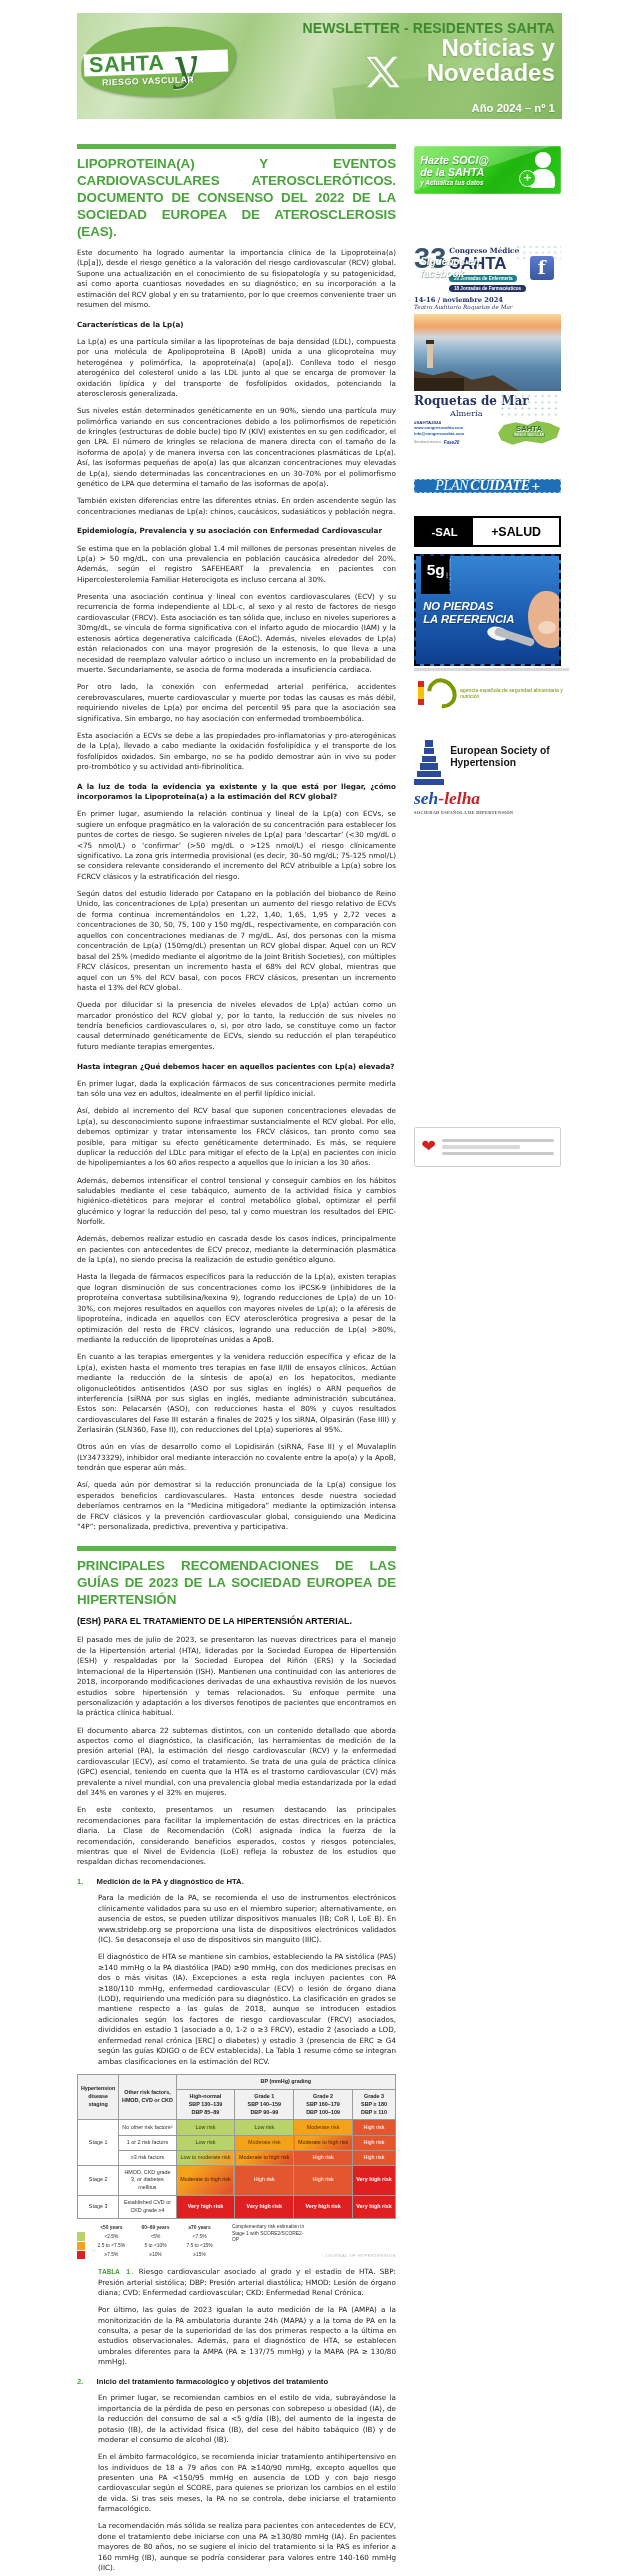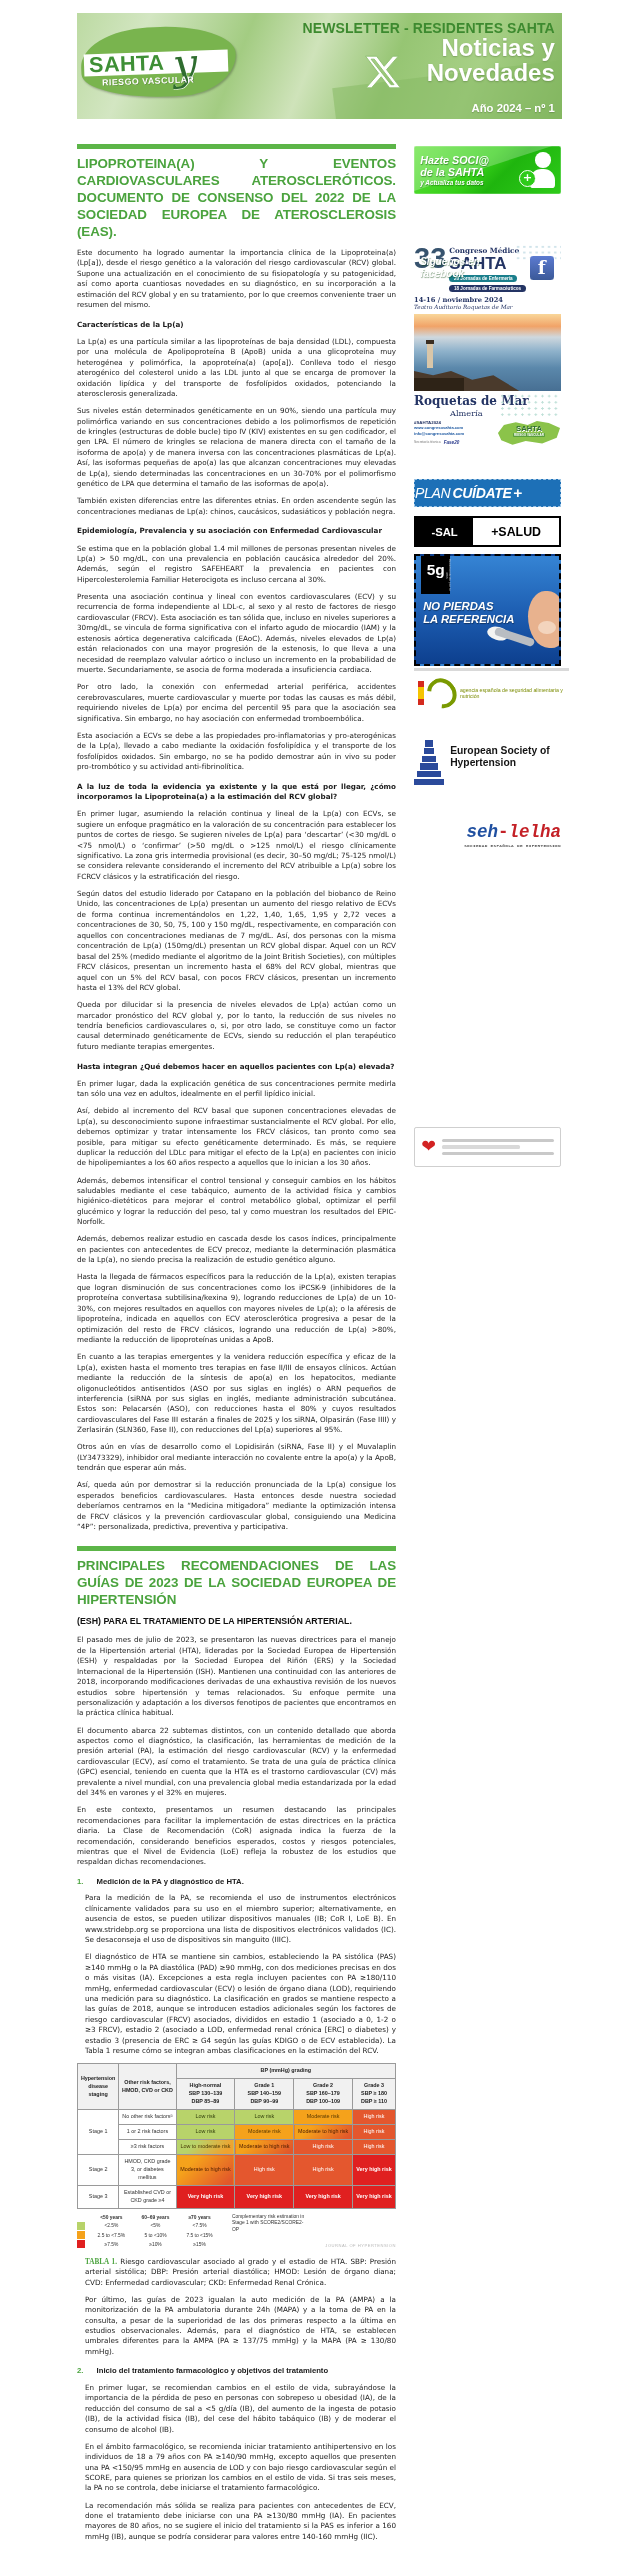--- a/index.html
+++ b/index.html
@@ -38,22 +38,22 @@
   .greenbar{height:4.6px;background:#5cb548;margin:0 0 6.2px;}
   .greenbar.second{margin-top:13.4px;}
   .atitle{font-family:"Liberation Sans",sans-serif;font-size:13.4px;color:#4ba33e;font-weight:800;
     line-height:1.28;margin:5.2px 0 7.2px;text-align:justify;letter-spacing:-0.1px;}
   .asub{font-family:"Liberation Sans",sans-serif;font-size:8.8px;font-weight:800;margin:0 0 7.2px;color:#111;}
   .h3{font-weight:700;margin:9.3px 0 6.7px;text-align:justify;}
   .bp{margin:0 0 6.7px;text-align:justify;}
   .numh{display:flex;margin:8.2px 0 6.2px;font-size:7.7px;}
   .numn{color:#4ba33e;font-weight:800;flex:0 0 19.6px;font-family:"Liberation Sans",sans-serif;}
   .numt{font-weight:700;font-family:"Liberation Sans",sans-serif;}
-  .ind{margin-left:8px;}
-  .cap .caplead{color:#4ba33e;font-weight:800;font-family:Liberation Serif, serif;}
+  .ind{margin-left:21px;}
+  .cap .caplead{color:#4ba33e;font-weight:800;font-family:Liberation Mono, monospace;}
 
   
   .tblwrap{margin:2.1px 0 8.2px;}
   .tblwrap table{border-collapse:collapse;width:100%;font-family:"Liberation Sans",sans-serif;font-size:5.4px;color:#333;}
   .tblwrap th,.tblwrap td{border:0.5px solid #9a9a9a;padding:3.1px 2.1px;text-align:center;vertical-align:middle;}
   .tblwrap thead th{background:#f1f1f1;font-weight:700;color:#222;}
   .tblwrap .gradehead b{display:block;font-size:5.4px;}
   .tblwrap .stagecell{background:#fff;font-weight:400;color:#333;}
   .tblwrap .factor{background:#fff;color:#333;}
   td.low{background:#b8d36a;color:#33400d;}
@@ -124,22 +124,22 @@
     background:radial-gradient(circle 1.8px,#bfe0d8 55%,transparent 60%);background-size:6.7px 6.2px;}
   .map{position:absolute;right:-1px;top:24px;width:66px;height:32px;background:#8bc34a;
     clip-path:polygon(3% 55%,12% 30%,30% 22%,48% 30%,62% 18%,80% 24%,97% 40%,92% 70%,70% 88%,45% 80%,25% 92%,8% 78%);
     box-shadow:1px 1.5px 1.5px rgba(0,0,0,.35);display:flex;align-items:center;justify-content:center;}
   .map .ms{font-family:"Liberation Sans",sans-serif;font-weight:900;color:#2f6d2f;font-size:7.7px;
     text-shadow:0.5px 0.5px 0 #fff;line-height:1;text-align:center;}
   .map .ms small{display:block;font-size:3.1px;color:#fff;text-shadow:none;background:#5a9e3c;padding:0.5px 1px;border-radius:1px;}
   .cgsec{font-family:"Liberation Sans",sans-serif;font-size:3.3px;color:#777;margin-top:3.1px;display:flex;gap:3.1px;align-items:center;}
   .cgsec b{color:#2a3a8c;font-style:italic;font-size:4.6px;}
   
-  .plan{top:333px;height:28px;background:#1d70b7;border:1.5px dashed #9cc4e4;display:flex;align-items:center;justify-content:flex-start;
-    color:#fff;font-family:Liberation Sans, sans-serif;font-weight:800;font-style:italic;font-size:14px;letter-spacing:-0.3px;}
+  .plan{top:333px;height:14px;background:#1d70b7;border:1.5px dashed #9cc4e4;display:flex;align-items:center;justify-content:center;
+    color:#fff;font-family:Liberation Serif, serif;font-weight:800;font-style:italic;font-size:14px;letter-spacing:-0.3px;}
   .plan .lite{font-weight:400;margin-right:2.1px;}
   .plan .plus{font-size:15.5px;margin-left:1.5px;}
   
   .salsalud{top:370px;height:31px;display:flex;border:2.1px solid #000;background:#fff;}
   .salsalud .sal{flex:0 0 40%;background:#000;color:#fff;display:flex;align-items:center;justify-content:center;
     font-family:"Liberation Sans",sans-serif;font-weight:800;font-size:11.3px;}
   .salsalud .salud{flex:1;display:flex;align-items:center;justify-content:center;color:#000;
     font-family:"Liberation Sans",sans-serif;font-weight:800;font-size:12.4px;}
   
   .stamp{top:408px;height:112px;background:linear-gradient(180deg,#3584d4 0%,#1c5cb0 55%,#0d3f8e 100%);
@@ -158,21 +158,21 @@
   .agencias{top:522px;height:38px;background:#fff;border-top:3.1px solid #d9d9d9;display:flex;align-items:center;gap:4.1px;padding:3.1px 4.1px;box-sizing:content-box;}
   .flagmini{width:7.2px;height:24px;background:linear-gradient(180deg,#d42a1e 0%,#d42a1e 25%,#f5c400 25%,#f5c400 75%,#d42a1e 75%);}
   .aecir{width:23px;height:23px;border:4.6px solid #7a9a01;border-left-color:transparent;border-radius:50%;transform:rotate(-40deg);}
   .aetxt{font-family:"Liberation Sans",sans-serif;font-size:5.2px;color:#7a8b00;line-height:1.25;}
   
   .esh{top:582px;display:flex;align-items:center;gap:6.2px;}
   .eshtower{width:33px;height:57px;display:flex;flex-direction:column;align-items:center;justify-content:flex-end;gap:1.5px;}
   .eshtower i{display:block;background:#2b4a9b;height:6.2px;}
   .esh .t{font-family:"Liberation Sans",sans-serif;font-weight:800;font-size:10.3px;line-height:1.12;color:#141414;}
   
-  .sehlelha{top:676px;font-family:Liberation Mono, monospace;font-weight:800;font-size:17.5px;text-align:right;}
+  .sehlelha{top:642px;font-family:Liberation Serif, serif;font-weight:800;font-size:17.5px;}
   .sehlelha .seh{color:#1f4fa0;font-style:italic;}
   .sehlelha .dash{color:#c42127;}
   .sehlelha .lelha{color:#c42127;font-style:italic;}
   .sehlelha .sub{font-size:4.4px;font-weight:700;color:#555;letter-spacing:0.3px;margin-top:1px;}
   
   .plaque{top:981px;height:40px;border:1px solid #cfcfcf;border-radius:2.1px;background:#fff;display:flex;align-items:center;gap:6.2px;padding:4.1px 6.2px;}
   .heart{color:#d22323;font-size:17.5px;line-height:1;}
   .plines{flex:1;}
   .plines i{display:block;height:3.6px;background:#c9c9c9;border-radius:1.5px;margin:3.1px 0;}
   .plines i:nth-child(2){width:70%;background:#d9d9d9;}
@@ -215,21 +215,21 @@
         <p class="h3">Epidemiología, Prevalencia y su asociación con Enfermedad Cardiovascular</p>
         <p class="bp">Se estima que en la población global 1.4 mil millones de personas presentan niveles de Lp(a) &gt; 50 mg/dL, con una prevalencia en población caucásica alrededor del 20%. Además, según el registro SAFEHEART la prevalencia en pacientes con Hipercolesterolemia Familiar Heterocigota es incluso cercana al 30%.</p>
         <p class="bp">Presenta una asociación continua y lineal con eventos cardiovasculares (ECV) y su recurrencia de forma independiente al LDL-c, al sexo y al resto de factores de riesgo cardiovascular (FRCV). Esta asociación es tan sólida que, incluso en niveles superiores a 30mg/dL, se vincula de forma significativa con el infarto agudo de miocardio (IAM) y la estenosis aórtica degenerativa calcificada (EAoC). Además, niveles elevados de Lp(a) están relacionados con una mayor progresión de la estenosis, lo que lleva a una necesidad de reemplazo valvular aórtico o incluso un incremento en la probabilidad de muerte. Secundariamente, se asocia de forma moderada a insuficiencia cardiaca.</p>
         <p class="bp">Por otro lado, la conexión con enfermedad arterial periférica, accidentes cerebrovasculares, muerte cardiovascular y muerte por todas las causas es más débil, requiriendo niveles de Lp(a) por encima del percentil 95 para que la asociación sea significativa. Sin embargo, no hay asociación con enfermedad tromboembólica.</p>
         <p class="bp">Esta asociación a ECVs se debe a las propiedades pro-inflamatorias y pro-aterogénicas de la Lp(a), llevado a cabo mediante la oxidación fosfolipídica y el transporte de los fosfolípidos oxidados. Sin embargo, no se ha podido demostrar aún in vivo su poder pro-trombótico y su actividad anti-fibrinolítica.</p>
         <p class="h3">A la luz de toda la evidencia ya existente y la que está por llegar, ¿cómo incorporamos la Lipoproteina(a) a la estimación del RCV global?</p>
         <p class="bp">En primer lugar, asumiendo la relación continua y lineal de la Lp(a) con ECVs, se sugiere un enfoque pragmático en la valoración de su concentración para establecer los puntos de cortes de riesgo. Se sugieren niveles de Lp(a) para ‘descartar’ (&lt;30 mg/dL o &lt;75 nmol/L) o ‘confirmar’ (&gt;50 mg/dL o &gt;125 nmol/L) el riesgo clínicamente significativo. La zona gris intermedia provisional (es decir, 30–50 mg/dL; 75-125 nmol/L) se considera relevante considerando el incremento del RCV atribuible a Lp(a) sobre los FCRCV clásicos y la estratificación del riesgo.</p>
         <p class="bp">Según datos del estudio liderado por Catapano en la población del biobanco de Reino Unido, las concentraciones de Lp(a) presentan un aumento del riesgo relativo de ECVs de forma continua incrementándolos en 1,22, 1,40, 1,65, 1,95 y 2,72 veces a concentraciones de 30, 50, 75, 100 y 150 mg/dL, respectivamente, en comparación con aquellos con concentraciones medianas de 7 mg/dL. Así, dos personas con la misma concentración de Lp(a) (150mg/dL) presentan un RCV global dispar. Aquel con un RCV basal del 25% (medido mediante el algoritmo de la Joint British Societies), con múltiples FRCV clásicos, presentan un incremento hasta el 68% del RCV global, mientras que aquel con un 5% del RCV basal, con pocos FRCV clásicos, presentan un incremento hasta el 13% del RCV global.</p>
         <p class="bp">Queda por dilucidar si la presencia de niveles elevados de Lp(a) actúan como un marcador pronóstico del RCV global y, por lo tanto, la reducción de sus niveles no tendría beneficios cardiovasculares o, si, por otro lado, se constituye como un factor causal determinado genéticamente de ECVs, siendo su reducción el plan terapéutico futuro mediante terapias emergentes.</p>
         <p class="h3">Hasta integran ¿Qué debemos hacer en aquellos pacientes con Lp(a) elevada?</p>
-        <p class="bp">En primer lugar, dada la explicación genética de sus concentraciones permite medirla tan sólo una vez en adultos, idealmente en el perfil lipídico inicial.</p>
+        <p class="bp">En primer lugar, dada la explicación fármacos de sus concentraciones permite medirla tan sólo una vez en adultos, idealmente en el perfil lipídico inicial.</p>
         <p class="bp">Así, debido al incremento del RCV basal que suponen concentraciones elevadas de Lp(a), su desconocimiento supone infraestimar sustancialmente el RCV global. Por ello, debemos optimizar y tratar intensamente los FRCV clásicos, tan pronto como sea posible, para mitigar su efecto genéticamente determinado. Es más, se requiere duplicar la reducción del LDLc para mitigar el efecto de la Lp(a) en pacientes con inicio de hipolipemiantes a los 60 años respecto a aquellos que lo inician a los 30 años.</p>
         <p class="bp">Además, debemos intensificar el control tensional y conseguir cambios en los hábitos saludables mediante el cese tabáquico, aumento de la actividad física y cambios higiénico-dietéticos para mejorar el control metabólico global, optimizar el perfil glucémico y lograr la reducción del peso, tal y como muestran los resultados del EPIC-Norfolk.</p>
         <p class="bp">Además, debemos realizar estudio en cascada desde los casos índices, principalmente en pacientes con antecedentes de ECV precoz, mediante la determinación plasmática de la Lp(a), no siendo precisa la realización de estudio genético alguno.</p>
         <p class="bp">Hasta la llegada de fármacos específicos para la reducción de la Lp(a), existen terapias que logran disminución de sus concentraciones como los iPCSK-9 (inhibidores de la proproteína convertasa subtilisina/kexina 9), logrando reducciones de Lp(a) de un 10-30%, con mejores resultados en aquellos con mayores niveles de Lp(a); o la aféresis de lipoproteína, indicada en aquellos con ECV aterosclerótica progresiva a pesar de la optimización del resto de FRCV clásicos, logrando una reducción de Lp(a) &gt;80%, mediante la reducción de lipoproteínas unidas a ApoB.</p>
         <p class="bp">En cuanto a las terapias emergentes y la venidera reducción específica y eficaz de la Lp(a), existen hasta el momento tres terapias en fase II/III de ensayos clínicos. Actúan mediante la reducción de la síntesis de apo(a) en los hepatocitos, mediante oligonucleótidos antisentidos (ASO por sus siglas en inglés) o ARN pequeños de interferencia (siRNA por sus siglas en inglés, mediante administración subcutánea. Estos son: Pelacarsén (ASO), con reducciones hasta el 80% y cuyos resultados cardiovasculares del Fase III estarán a finales de 2025 y los siRNA, Olpasirán (Fase IIII) y Zerlasirán (SLN360, Fase II), con reducciones del Lp(a) superiores al 95%.</p>
         <p class="bp">Otros aún en vías de desarrollo como el Lopidisirán (siRNA, Fase II) y el Muvalaplin (LY3473329), inhibidor oral mediante interacción no covalente entre la apo(a) y la ApoB, tendrán que esperar aún más.</p>
         <p class="bp">Así, queda aún por demostrar si la reducción pronunciada de la Lp(a) consigue los esperados beneficios cardiovasculares. Hasta entonces desde nuestra sociedad deberíamos centrarnos en la “Medicina mitigadora” mediante la optimización intensa de FRCV clásicos y la prevención cardiovascular global, consiguiendo una Medicina “4P”: personalizada, predictiva, preventiva y participativa.</p>
         <div class="greenbar second"></div>
         <h1 class="atitle">PRINCIPALES RECOMENDACIONES DE LAS GUÍAS DE 2023 DE LA SOCIEDAD EUROPEA DE HIPERTENSIÓN</h1>
         <div class="asub">(ESH) PARA EL TRATAMIENTO DE LA HIPERTENSIÓN ARTERIAL.</div>

